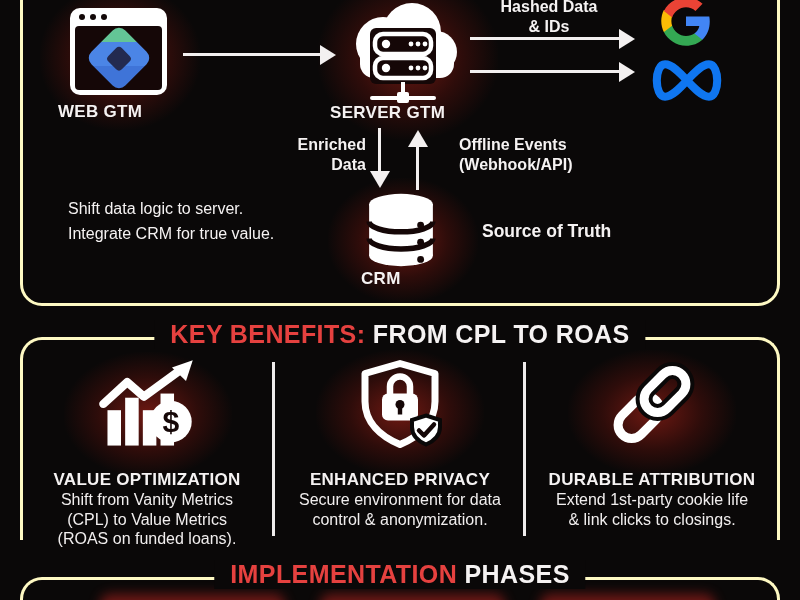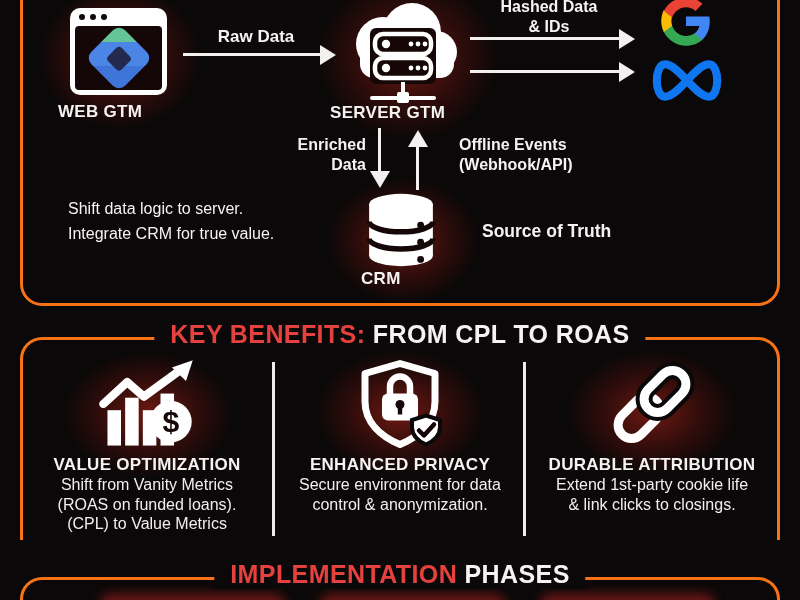--- a/index.html
+++ b/index.html
@@ -2,21 +2,21 @@
 <html><head>
 <meta charset="utf-8">
 <style>
   html,body{margin:0;padding:0;background:#000;}
   .stage{position:relative;width:800px;height:600px;background:#0a0808;overflow:hidden;
          font-family:"Liberation Sans","DejaVu Sans",sans-serif;color:#f5f2f2;}
   .abs{position:absolute;}
   .glow{position:absolute;pointer-events:none;
         background:radial-gradient(ellipse at center,rgba(193,38,26,0.55) 0%,rgba(140,24,16,0.28) 42%,rgba(0,0,0,0) 72%);}
   
-  .panel{position:absolute;border:3px solid #f97316;}
+  .panel{position:absolute;border:3px solid #fef9c3;}
   .panel1{left:20px;top:-26px;width:754px;height:326px;border-radius:22px;}
   .panel2{left:20px;top:337px;width:754px;height:200px;border-bottom:none;border-radius:22px 22px 0 0;}
   .panel3{left:20px;top:577px;width:754px;height:60px;border-bottom:none;border-radius:22px 22px 0 0;}
   .sec-head{position:absolute;left:50%;top:-20px;transform:translateX(-50%);
             background:#0a0808;padding:0 16px;white-space:nowrap;
             font-size:25px;font-weight:800;letter-spacing:.4px;}
   .sec-head .accent{color:#e5413f;}
   
   .node-label{position:absolute;text-align:left;font-weight:800;font-size:17px;letter-spacing:.3px;}
   .edge-label{position:absolute;font-size:16px;font-weight:600;line-height:20px;}
@@ -37,21 +37,21 @@
   .browser .viewport{position:absolute;left:5px;right:5px;top:18px;bottom:5px;background:#150707;border-radius:4px;
                      display:flex;align-items:center;justify-content:center;}
   .gtm-d{width:48px;height:48px;transform:rotate(45deg);border-radius:9px;
          background:linear-gradient(135deg,#63c596 0%,#63c596 26%,#4b85e6 26%,#4b85e6 62%,#3f74d8 62%);
          display:flex;align-items:center;justify-content:center;}
   .gtm-d .inner{width:19px;height:19px;border-radius:4px;background:#232a50;}
   
   .divider{position:absolute;width:2.5px;background:#efecec;top:362px;height:174px;}
   .benefit{position:absolute;top:356px;width:252px;text-align:center;}
   .b-icon{height:98px;display:flex;align-items:center;justify-content:center;}
-  .b-title{font-size:17px;font-weight:800;letter-spacing:.3px;margin-top:1px;}
+  .b-title{font-size:17px;font-weight:800;letter-spacing:.3px;margin-top:16px;}
   .b-line{font-size:16px;font-weight:500;line-height:19.5px;color:#f1eeee;}
   .phase-blur{position:absolute;top:594px;height:26px;background:#7e1b18;border-radius:10px;filter:blur(6px);opacity:.85;}
   svg text{font-family:"Liberation Sans","DejaVu Sans",sans-serif;}
 </style>
 </head>
 <body>
 
 <div class="stage">
 
   <div class="glow" style="left:40px;top:-15px;width:160px;height:145px;"></div>
@@ -70,21 +70,20 @@
         <i></i>
       </div>
     <div class="viewport">
       <div class="gtm-d">
           <div class="inner"></div>
         </div>
     </div>
   </div>
   <div class="node-label" style="left:58px;top:102px;width:122px;">WEB GTM</div>
 
-  <div class="edge-label" style="left:195px;top:27px;width:122px;text-align:center;font-size:17px;">Raw Data</div>
   <div class="arr-r" style="left:183px;top:53px;width:138px;"></div>
 
   <svg class="abs" style="left:338px;top:-4px;" width="124" height="112" viewBox="0 0 124 112">
     <circle cx="45" cy="48" r="27" fill="#fff"></circle>
     <circle cx="74" cy="36" r="29" fill="#fff"></circle>
     <circle cx="98" cy="56" r="21" fill="#fff"></circle>
     <rect x="22" y="48" width="94" height="34" rx="14" fill="#fff"></rect>
     <rect x="32" y="32" width="66" height="56" rx="6" fill="#150707"></rect>
     <rect x="37" y="38" width="56" height="20" rx="8" fill="#150707" stroke="#fff" stroke-width="4.5"></rect>
     <circle cx="48" cy="48" r="4.2" fill="#fff"></circle>
@@ -166,22 +165,22 @@
         <rect x="46" y="50" width="13" height="34" fill="#fff"></rect>
         <rect x="63" y="34" width="13" height="50" fill="#fff"></rect>
         <polyline points="8,44 31,23 47,37 80,13" fill="none" stroke="#fff" stroke-width="8" stroke-linejoin="round" stroke-linecap="round"></polyline>
         <polygon points="94,2 87.5,22 74,9" fill="#fff"></polygon>
         <circle cx="73" cy="61" r="20" fill="#fff"></circle>
         <text x="73" y="71" text-anchor="middle" font-size="29" font-weight="bold" fill="#150707">$</text>
       </svg>
     </div>
     <div class="b-title">VALUE OPTIMIZATION</div>
     <div class="b-line">Shift from Vanity Metrics</div>
+    <div class="b-line">(CPL) to Value Metrics</div>
     <div class="b-line">(ROAS on funded loans).</div>
-    <div class="b-line">(CPL) to Value Metrics</div>
   </div>
 
   <div class="benefit" style="left:274px;">
     <div class="b-icon">
       <svg width="100" height="96" viewBox="0 0 100 95">
         <path d="M50 6 L85 16 V44 C85 65 69 79 50 87 C31 79 15 65 15 44 V16 Z" fill="none" stroke="#fff" stroke-width="7" stroke-linejoin="round"></path>
         <path d="M40 38 V29 a10 10 0 0 1 20 0 V38" fill="none" stroke="#fff" stroke-width="6.5"></path>
         <rect x="32" y="36" width="36" height="27" rx="6" fill="#fff"></rect>
         <circle cx="50" cy="47" r="4.5" fill="#150707"></circle>
         <rect x="47.8" y="48" width="4.4" height="9" fill="#150707"></rect>

